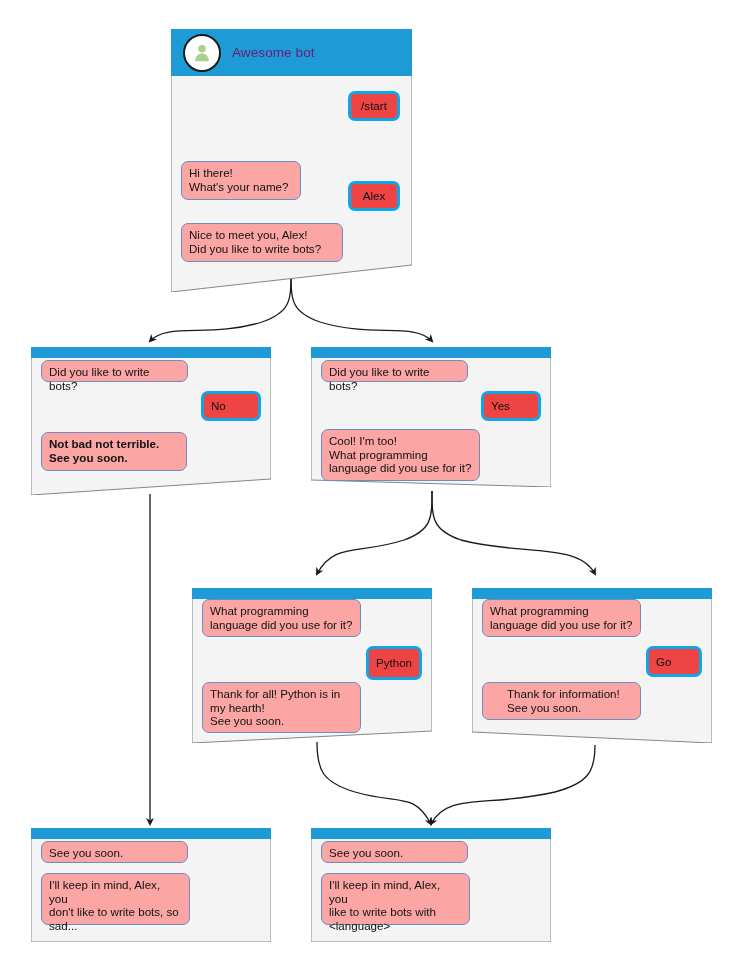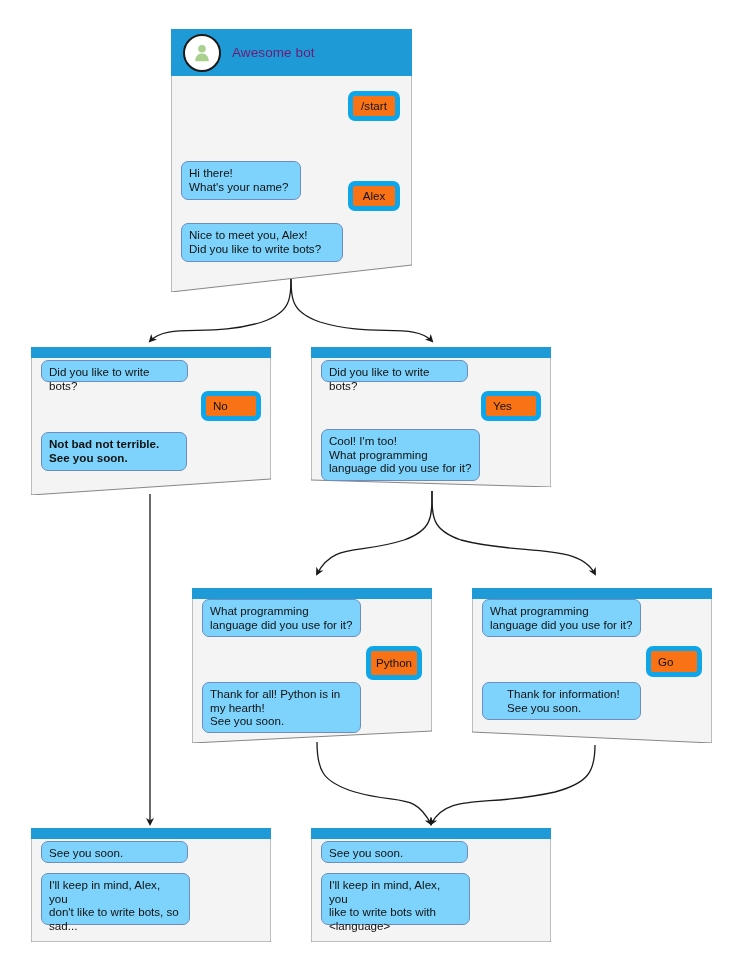--- a/index.html
+++ b/index.html
@@ -42,22 +42,22 @@
   .bubble{
     position:absolute;
     box-sizing:border-box;
     border-radius:7px;
     font-size:11.6px;
     line-height:13.6px;
     color:#111111;
     padding:4px 7px 4px 7px;
     white-space:pre-line;
   }
-  .bubble.bot{ background:#7dd3fc; border:1px solid #6c8ebf; }
-  .bubble.user{ background:#f97316; border:5px solid #0ea5e9; display:flex;align-items:center;}
+  .bubble.bot{ background:#fca5a5; border:1px solid #6c8ebf; }
+  .bubble.user{ background:#ef4444; border:3px solid #0ea5e9; display:flex;align-items:center;}
 </style>
 </head>
 <body>
 
 <div id="canvas">
 
   <svg class="edges" viewBox="0 0 743 971" width="743" height="971">
     <defs>
       <marker id="arrow" markerWidth="10" markerHeight="10" refX="6" refY="4" orient="auto" markerUnits="userSpaceOnUse">
         <path d="M0,0 L8,4 L0,8 L2.2,4 Z" fill="#1a1a1a"></path>

